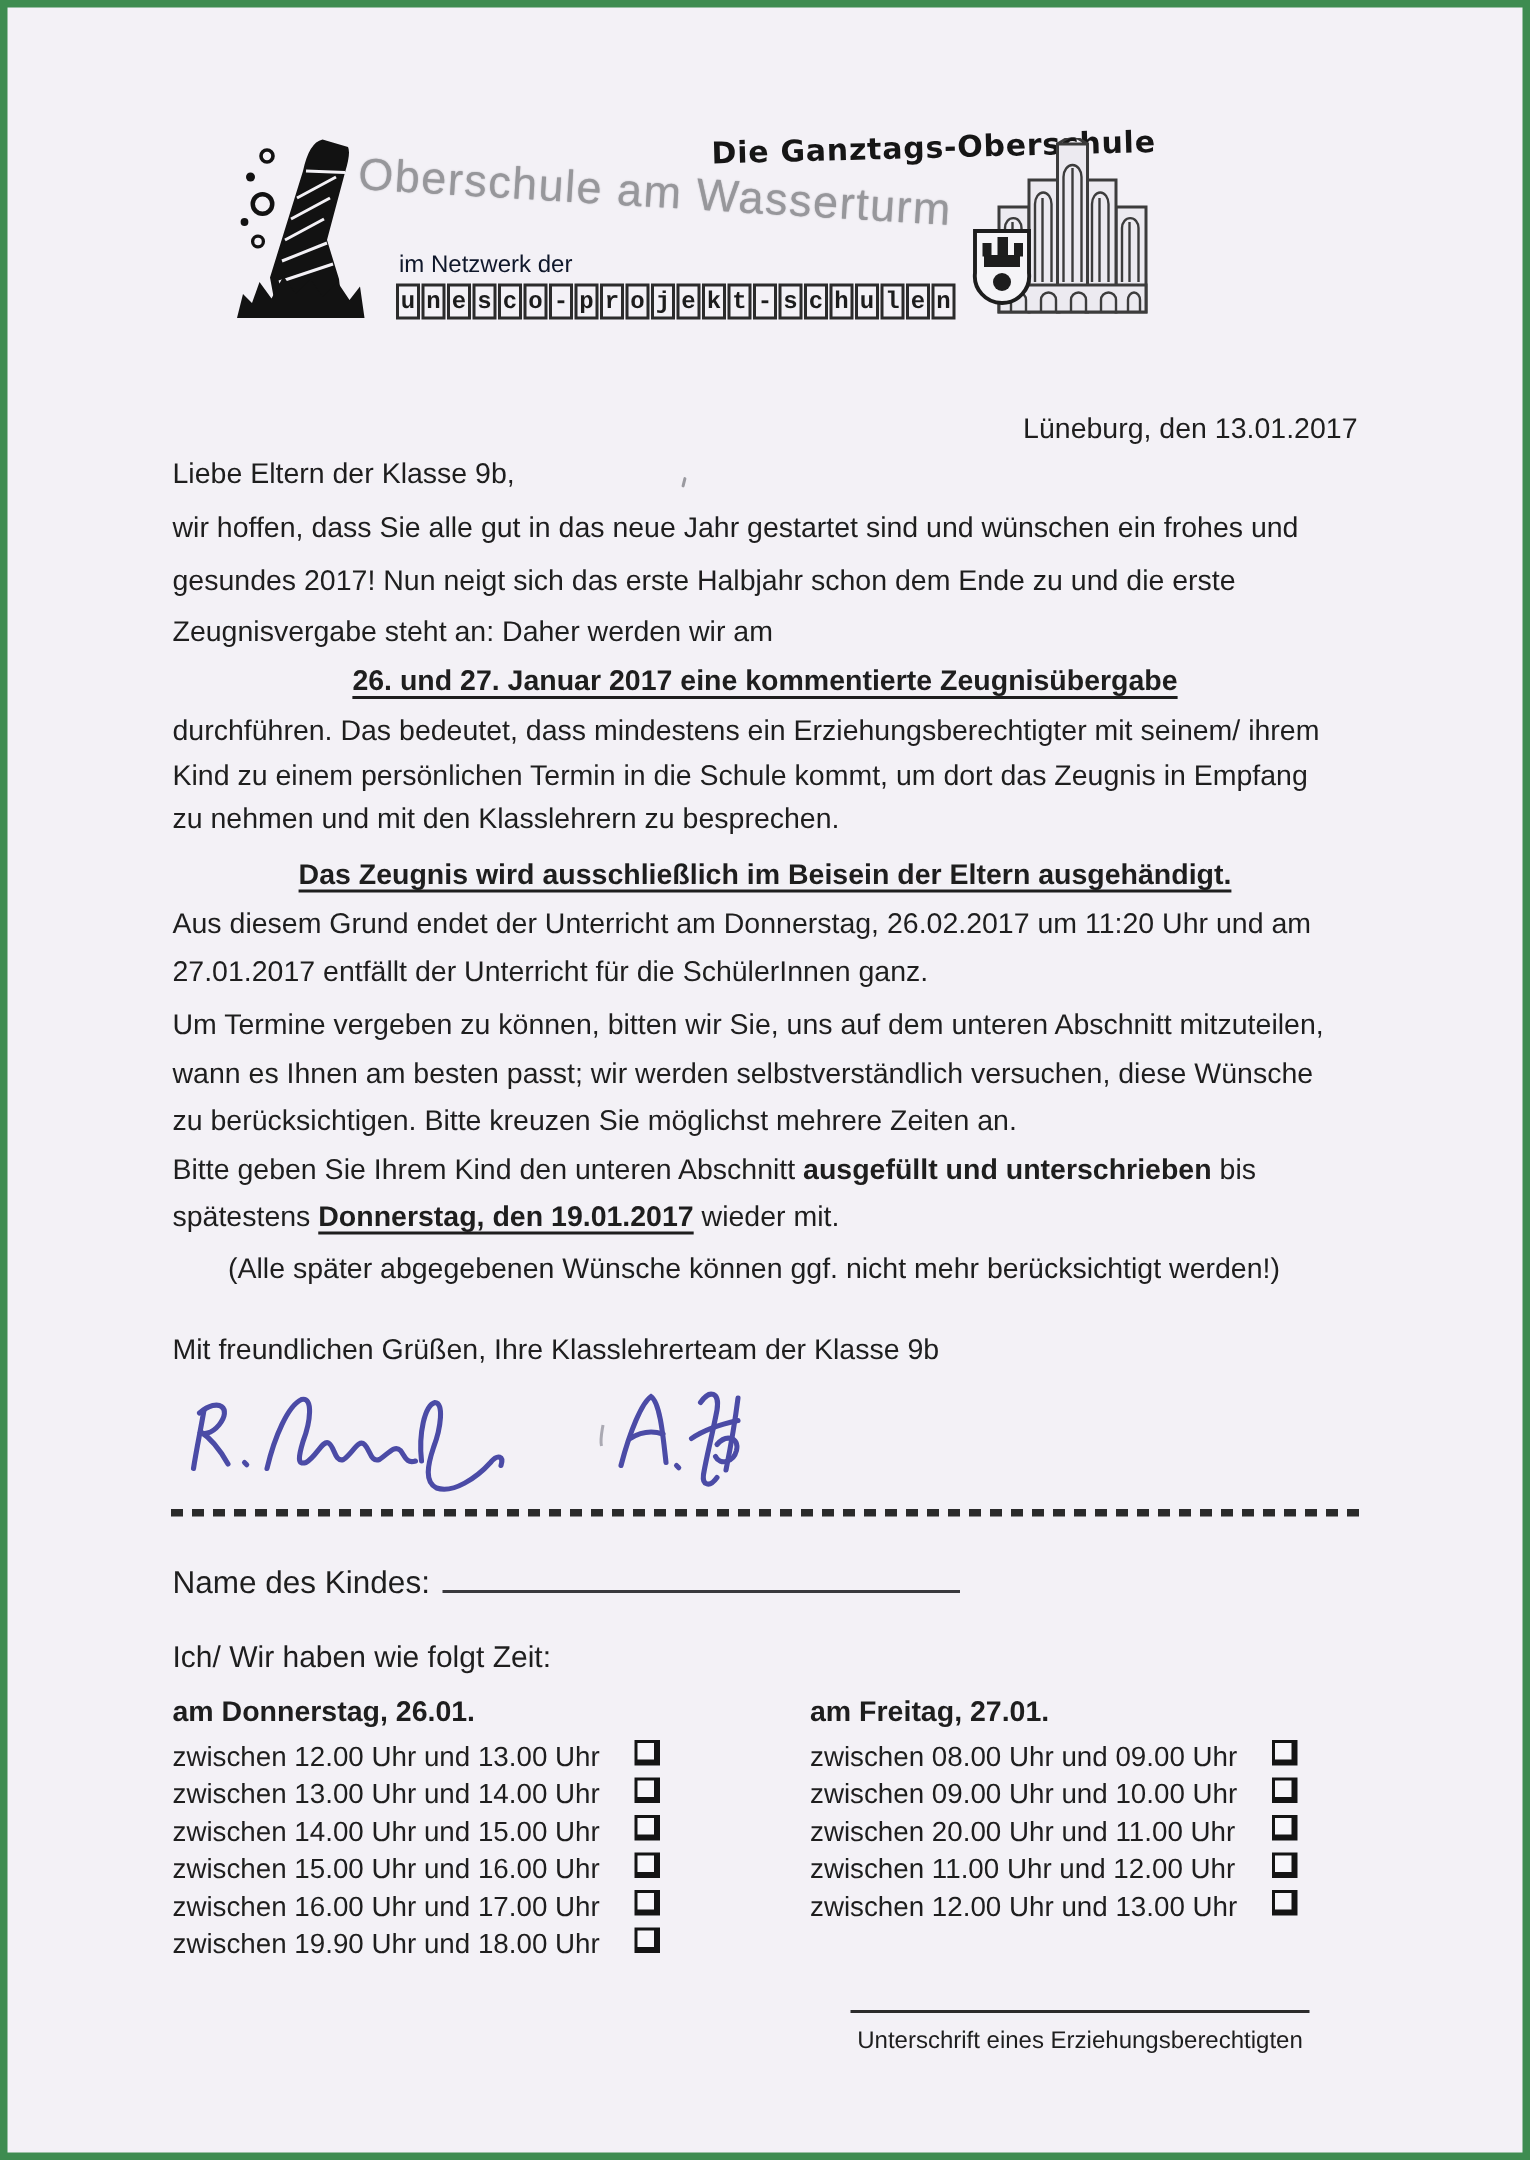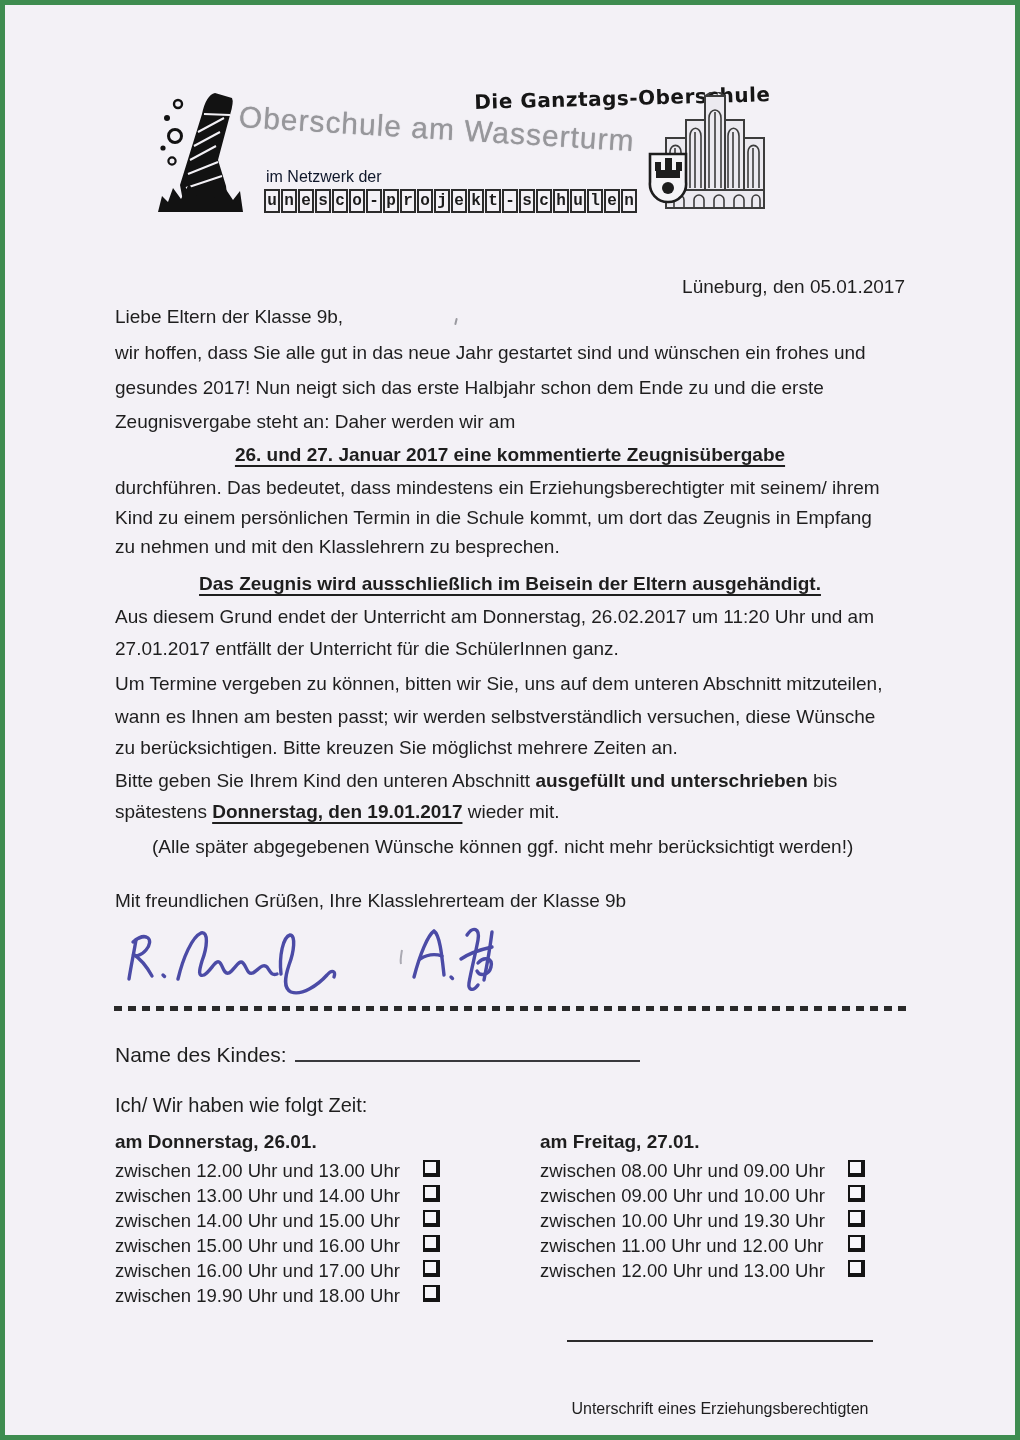--- a/index.html
+++ b/index.html
@@ -42,21 +42,21 @@
   
   .slot-col{position:absolute;width:325px;}
   .slot-row{height:25px;display:flex;justify-content:space-between;align-items:flex-start;}
   .slot-label{font-size:18.5px;}
   .cb{
     width:11px;height:11px;display:inline-block;background:#f7f6fa;
     border:2px solid #141414;border-right-width:4px;border-bottom-width:4px;
   }
   .col-header{font-weight:bold;font-size:19px;}
   .sig-line{position:absolute;left:567px;top:1340px;width:306px;border-top:2px solid #2b2b2b;}
-  .sig-caption{position:absolute;left:540px;top:1352px;width:360px;text-align:center;font-size:16px;margin-top:48px;}
+  .sig-caption{position:absolute;left:540px;top:1352px;width:360px;text-align:center;font-size:16px;}
   .artifact{position:absolute;background:#9a9aa0;border-radius:2px;}
 </style>
 </head>
 <body>
 
 <div class="page">
   <div class="frame"></div>
 
   <svg class="abs" style="left:152px;top:88px" width="94" height="126" viewBox="0 0 94 126">
     <circle cx="26" cy="16" r="4" fill="none" stroke="#121212" stroke-width="2.4"></circle>
@@ -127,21 +127,21 @@
     <g>
       <path d="M2,62 h36 v28 a18,18 0 0 1 -18,20 a18,18 0 0 1 -18,-20 Z" fill="#f5f4f7" stroke="#1d1d1d" stroke-width="2.6"></path>
       <rect x="8" y="78" width="24" height="8" fill="#1d1d1d"></rect>
       <rect x="7" y="70" width="6" height="9" fill="#1d1d1d"></rect>
       <rect x="17" y="66" width="7" height="13" fill="#1d1d1d"></rect>
       <rect x="28" y="70" width="6" height="9" fill="#1d1d1d"></rect>
       <circle cx="20" cy="96" r="6" fill="#1d1d1d"></circle>
     </g>
   </svg>
 
-  <div class="dateline" style="top:276px">Lüneburg, den 05.01.2017</div>
+  <div class="dateline" style="top:276px">Lüneburg, den 13.01.2017</div>
 
   <div class="bline" style="top:306px">Liebe Eltern der Klasse 9b,</div>
   <div class="artifact" style="left:455px;top:318px;width:2px;height:7px;transform:rotate(14deg)"></div>
 
   <div class="bline" style="top:342px">wir hoffen, dass Sie alle gut in das neue Jahr gestartet sind und wünschen ein frohes und</div>
   <div class="bline" style="top:377px">gesundes 2017! Nun neigt sich das erste Halbjahr schon dem Ende zu und die erste</div>
   <div class="bline" style="top:411px">Zeugnisvergabe steht an: Daher werden wir am</div>
 
   <div class="center-line" style="top:444px">
     <span class="bu">26. und 27. Januar 2017 eine kommentierte Zeugnisübergabe</span>
@@ -228,21 +228,21 @@
   <div class="slot-col" style="left:540px;top:1160px">
     <div class="slot-row">
       <span class="slot-label">zwischen 08.00 Uhr und 09.00 Uhr</span>
       <span class="cb"></span>
     </div>
     <div class="slot-row">
       <span class="slot-label">zwischen 09.00 Uhr und 10.00 Uhr</span>
       <span class="cb"></span>
     </div>
     <div class="slot-row">
-      <span class="slot-label">zwischen 10.00 Uhr und 19.30 Uhr</span>
+      <span class="slot-label">zwischen 20.00 Uhr und 11.00 Uhr</span>
       <span class="cb"></span>
     </div>
     <div class="slot-row">
       <span class="slot-label">zwischen 11.00 Uhr und 12.00 Uhr</span>
       <span class="cb"></span>
     </div>
     <div class="slot-row">
       <span class="slot-label">zwischen 12.00 Uhr und 13.00 Uhr</span>
       <span class="cb"></span>
     </div>

